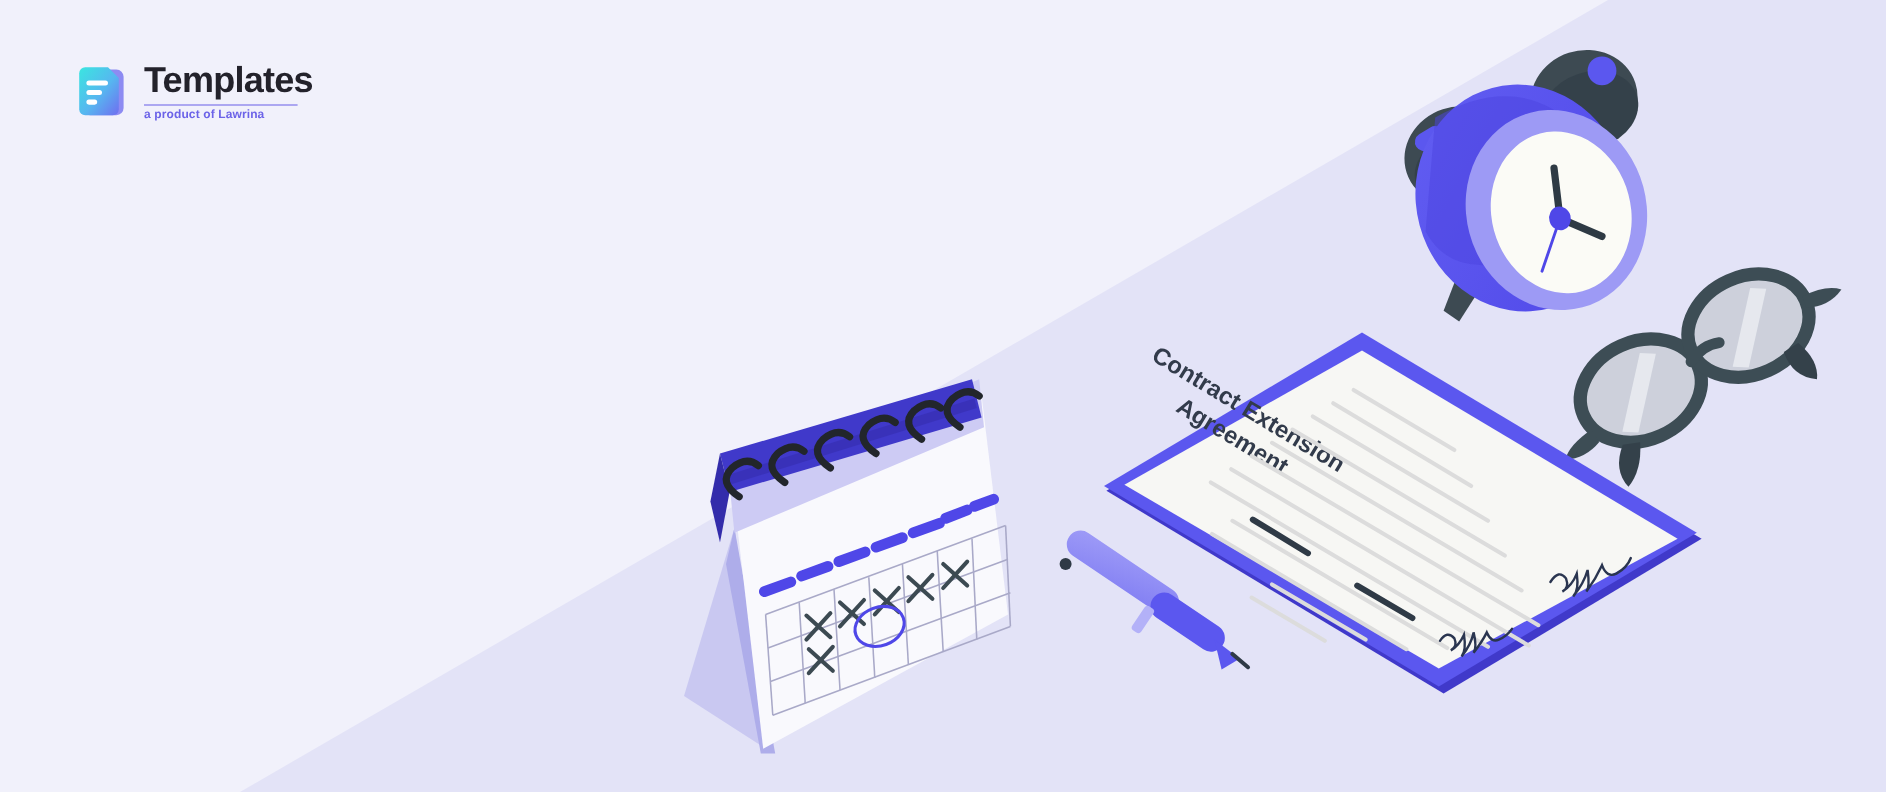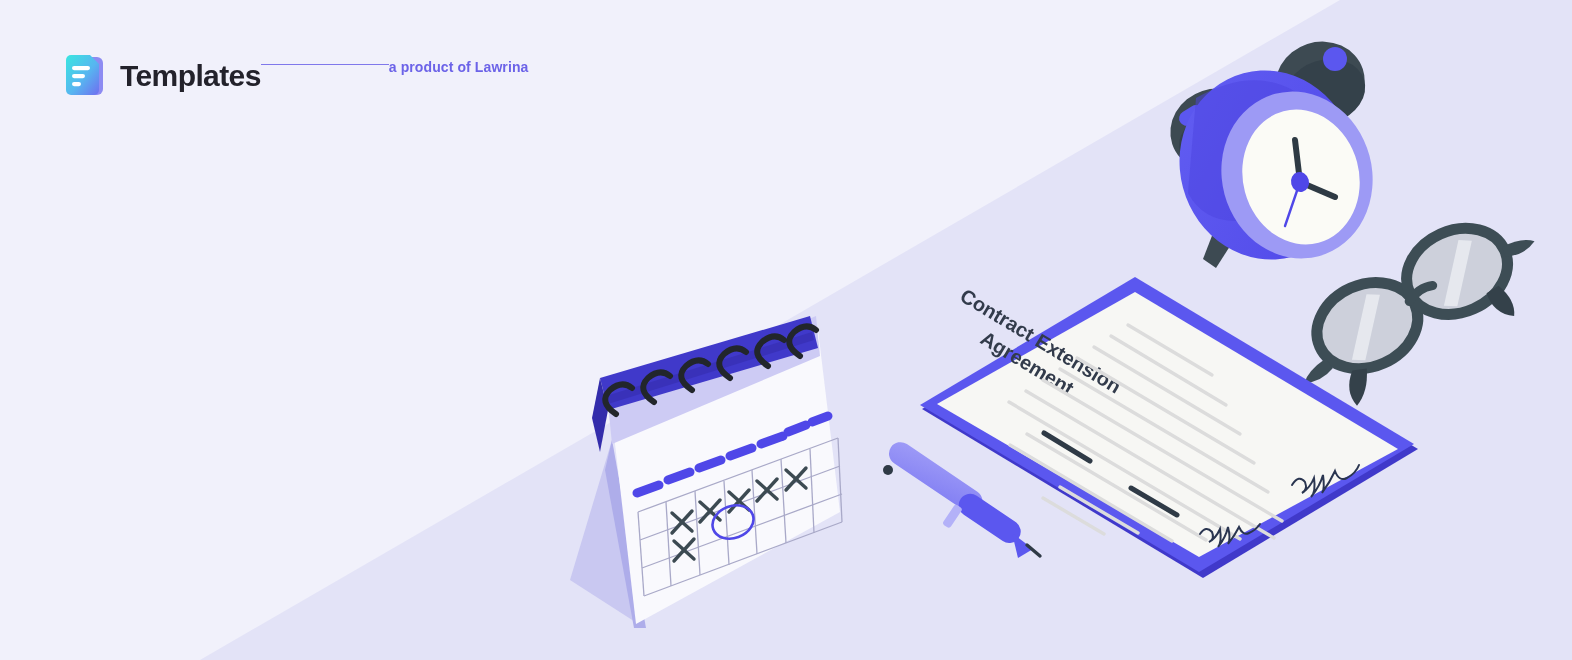--- a/index.html
+++ b/index.html
@@ -10,31 +10,31 @@
   }
   #stage{position:relative;width:1572px;height:660px;overflow:hidden;}
   #bg{position:absolute;inset:0;width:100%;height:100%;display:block;}
 
   
   .brand{
     position:absolute;left:60px;top:52px;
     display:flex;align-items:center;gap:14px;
   }
   .brand-mark{width:46px;height:48px;flex:0 0 auto;display:block;}
-  .brand-text{display:flex;flex-direction:row;}
+  .brand-text{display:flex;flex-direction:column;}
   .brand-title{
     font-size:30px;font-weight:bold;letter-spacing:-0.6px;
     color:#23222b;line-height:1.04;white-space:nowrap;
   }
   .brand-rule{
     height:1px;background:#6c63e8;opacity:.85;
     margin:4px 0 3px 0;width:128px;
   }
   .brand-sub{
-    font-size:14px;font-weight:bold;color:#6c63e8;
+    font-size:10px;font-weight:bold;color:#6c63e8;
     letter-spacing:.1px;white-space:nowrap;line-height:1;
   }
   .scene{position:absolute;left:0;top:0;width:1572px;height:660px;pointer-events:none;}
 </style>
 </head>
 <body>
 
 <div id="stage">
 
   <svg id="bg" viewBox="0 0 1572 660" preserveAspectRatio="none">

